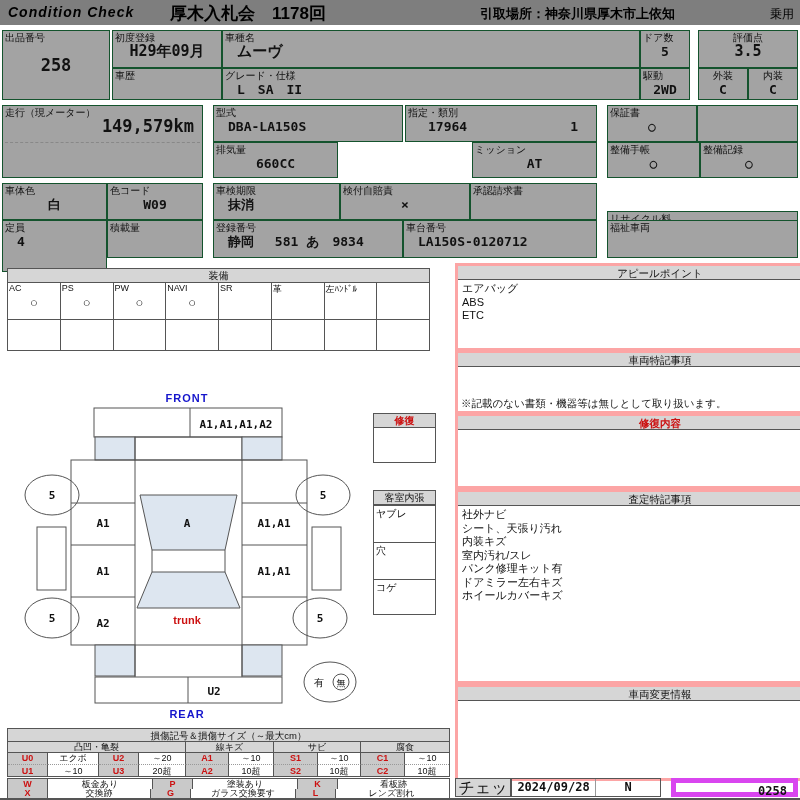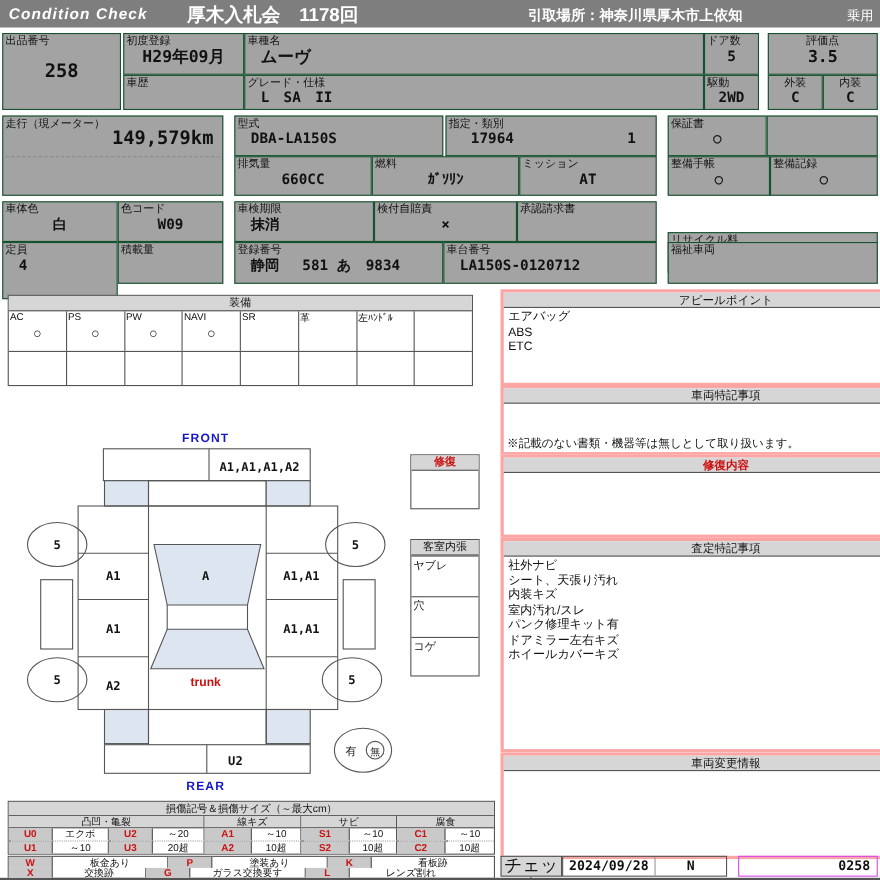--- a/index.html
+++ b/index.html
@@ -5,21 +5,21 @@
   :root{
     --bar-gray:#7e7e7e; --head-gray:#d6d6d6; --code-gray:#c9c9c9;
     --accent-red:#cc1111; --accent-blue:#1515cc; --shade-blue:#dde6f0; --border-dark:#333333;
   }
   *{box-sizing:border-box; margin:0; padding:0;}
   html,body{background:#fff;}
   body{font-family:"Liberation Sans", sans-serif; color:#111;}
   #sheet{position:relative; width:800px; height:800px; background:#fff; overflow:hidden; border-bottom:2px solid #555;}
 
   
-  .topbar{position:absolute; left:0; top:0; width:800px; height:25px; background:var(--bar-gray); color:#ffffff;}
+  .topbar{position:absolute; left:0; top:0; width:800px; height:25px; background:var(--bar-gray); color:#000000;}
   .topbar .logo{position:absolute; left:8px; top:4px; font-style:italic; font-weight:bold; font-size:14px; letter-spacing:1px;}
   .topbar .title{position:absolute; left:170px; top:2px; font-size:17px; font-weight:bold;}
   .topbar .pickup{position:absolute; left:480px; top:5px; font-size:13px; font-weight:bold;}
   .topbar .usage{position:absolute; right:6px; top:6px; font-size:12px;}
 
   
   .box{position:absolute; border:1px solid #14532d; background:#a3a3a3;}
   .lbl{display:block; font-size:10px; line-height:11px; padding:1px 2px; white-space:nowrap;}
   .val{font-family:"DejaVu Sans Mono", monospace; font-weight:bold; font-size:13px; line-height:15px; display:block;}
   .val.big{font-size:17px;}
@@ -74,21 +74,21 @@
   .h12 > div{height:12px; line-height:12px;}
   .dot > div{border-top:1px dotted #999;}
   .h10 > div{height:10px; line-height:10px;}
   .h9 > div{height:9px; line-height:9px;}
 
   
   .chk-label{position:absolute; left:455px; top:778px; width:56px; height:19px; background:var(--head-gray); border:1px solid #555; font-size:16px; text-align:center; line-height:17px;}
   .chk-box{position:absolute; left:511px; top:778px; width:150px; height:19px; border:1px solid #555; display:flex;}
   .chk-date{flex:0 0 84px; text-align:center; font-family:"DejaVu Sans Mono",monospace; font-weight:bold; font-size:12px; line-height:17px; border-right:1px solid #999;}
   .chk-flag{flex:1; text-align:center; font-family:"DejaVu Sans Mono",monospace; font-weight:bold; font-size:12px; line-height:17px;}
-  .chk-num{position:absolute; left:671px; top:778px; width:127px; height:19px; border:1px solid #d946ef; text-align:right; font-family:"DejaVu Sans Mono",monospace; font-weight:bold; font-size:12px; line-height:17px; padding-right:6px;}
+  .chk-num{position:absolute; left:671px; top:778px; width:127px; height:19px; border:5px solid #d946ef; text-align:right; font-family:"DejaVu Sans Mono",monospace; font-weight:bold; font-size:12px; line-height:17px; padding-right:6px;}
 </style>
 </head>
 <body>
 
 <div id="sheet">
 
   <div class="topbar">
     <span class="logo">Condition  Check</span>
     <span class="title">厚木入札会　1178回</span>
     <span class="pickup">引取場所：神奈川県厚木市上依知</span>
@@ -153,24 +153,20 @@
     </span>
   </div>
   <div class="box" style="left:607px;top:105px;width:90px;height:37px;">
     <span class="lbl">保証書</span>
     <span class="val c">○</span>
   </div>
   <div class="box" style="left:697px;top:105px;width:101px;height:37px;"></div>
   <div class="box" style="left:213px;top:142px;width:125px;height:36px;">
     <span class="lbl">排気量</span>
     <span class="val c">660CC</span>
-  </div>
-  <div class="box" style="left:338px;top:142px;width:134px;height:36px;">
-    <span class="lbl">燃料</span>
-    <span class="val c">ｶﾞｿﾘﾝ</span>
   </div>
   <div class="box" style="left:472px;top:142px;width:125px;height:36px;">
     <span class="lbl">ミッション</span>
     <span class="val c">AT</span>
   </div>
   <div class="box" style="left:607px;top:142px;width:93px;height:36px;">
     <span class="lbl">整備手帳</span>
     <span class="val c">○</span>
   </div>
   <div class="box" style="left:700px;top:142px;width:98px;height:36px;">
@@ -451,21 +447,21 @@
     <div class="leg-row h10">
       <div class="code" style="width:40px;">W</div>
       <div class="sz" style="width:105px;">板金あり</div>
       <div class="code" style="width:40px;">P</div>
       <div class="sz" style="width:105px;">塗装あり</div>
       <div class="code" style="width:40px;">K</div>
       <div class="sz" style="width:111px;">看板跡</div>
     </div>
     <div class="leg-row h9">
       <div class="code" style="width:40px;">X</div>
-      <div class="sz" style="width:85px;text-align:center;">交換跡</div>
+      <div class="sz" style="width:103px;text-align:center;">交換跡</div>
       <div class="code" style="width:40px;">G</div>
       <div class="sz" style="width:105px;">ガラス交換要す</div>
       <div class="code" style="width:40px;">L</div>
       <div class="sz" style="width:111px;">レンズ割れ</div>
     </div>
   </div>
 
 </div>
 
 </body></html>

